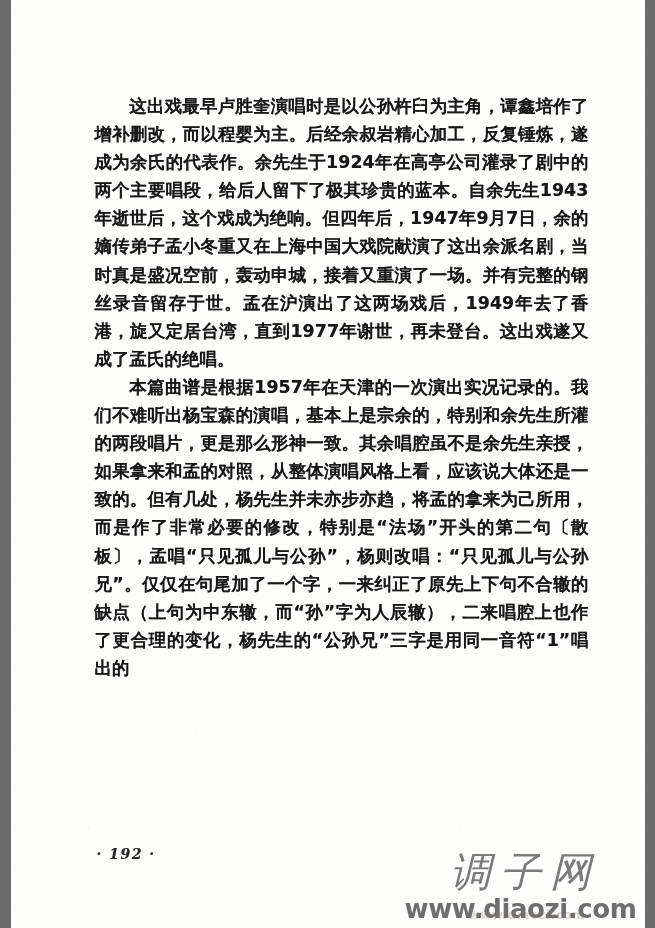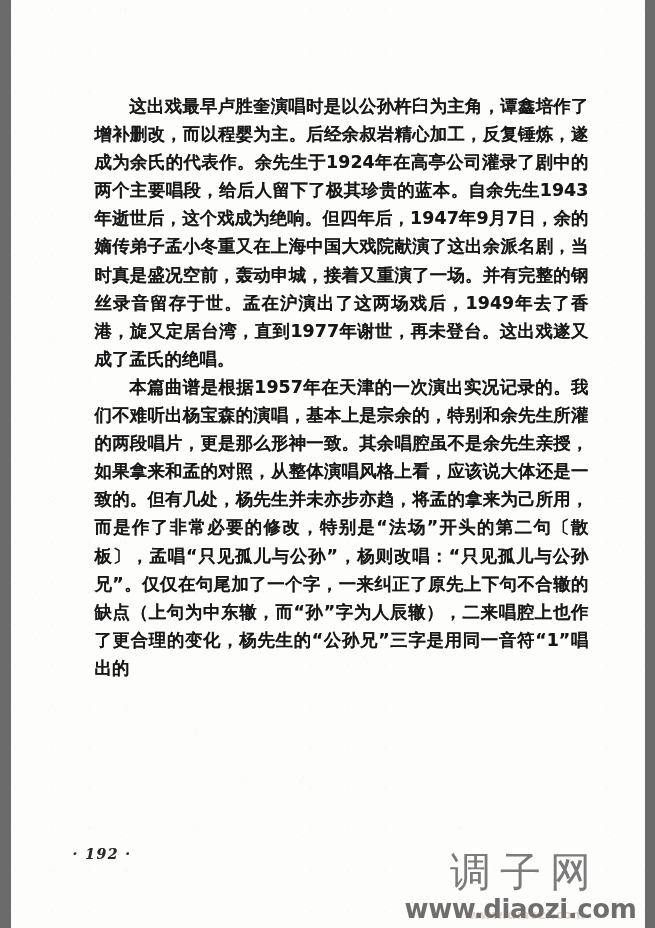--- a/index.html
+++ b/index.html
@@ -48,21 +48,21 @@
     -webkit-font-smoothing: none;
   }
   
   .para, .pagenum {
     text-shadow: 0 0 0.55px rgba(0,0,0,0.55);
   }
 
   
   .pagenum {
     position: absolute;
-    left: 62px;
+    left: 86px;
     top: 846px;
     font-family: "DejaVu Serif", "Liberation Serif", serif;
     font-size: 14px;
     font-style: italic;
     font-weight: 700;
     color: #2a2a2a;
     letter-spacing: 1.5px;
   }
 
   
@@ -76,20 +76,21 @@
   }
   .wm-cn {
     font-family: "DejaVu Sans", "Liberation Sans", sans-serif;
     font-size: 41px;
     font-weight: 400;
     letter-spacing: 9px;
     color: #7b7b7b;
     line-height: 1.0;
     padding-left: 9px;
     text-shadow: 1px 1px 0 rgba(255,255,255,0.9);
+    font-style: italic;
   }
   .wm-url {
     font-family: "DejaVu Sans", "Liberation Sans", sans-serif;
     font-size: 26px;
     font-weight: 700;
     letter-spacing: -0.4px;
     color: #6e6e6e;
     line-height: 1.12;
     margin-top: 2px;
     text-shadow: 1px 1px 0 rgba(255,255,255,0.9);

